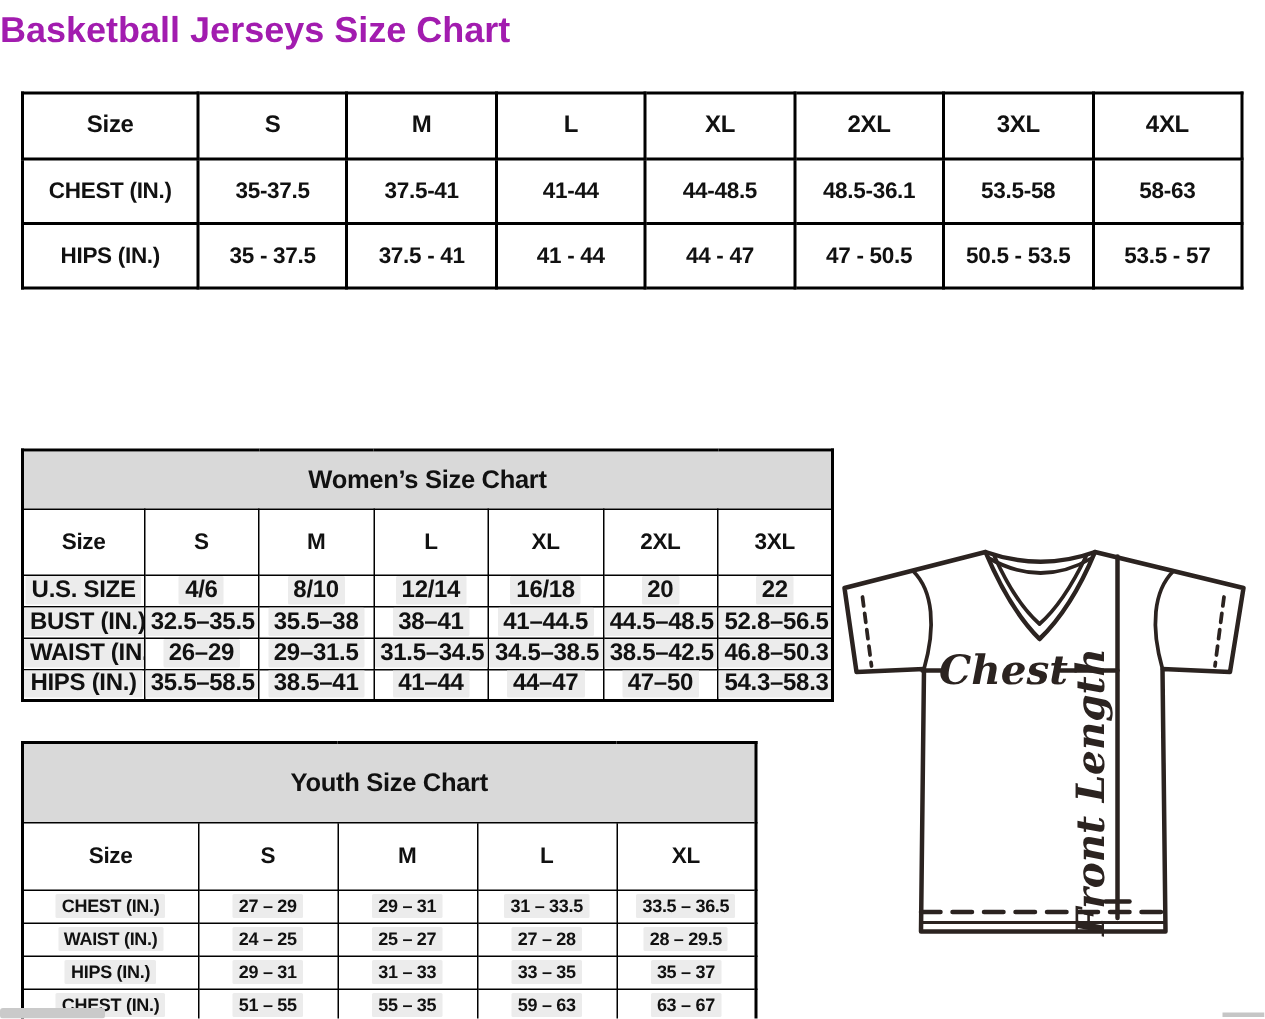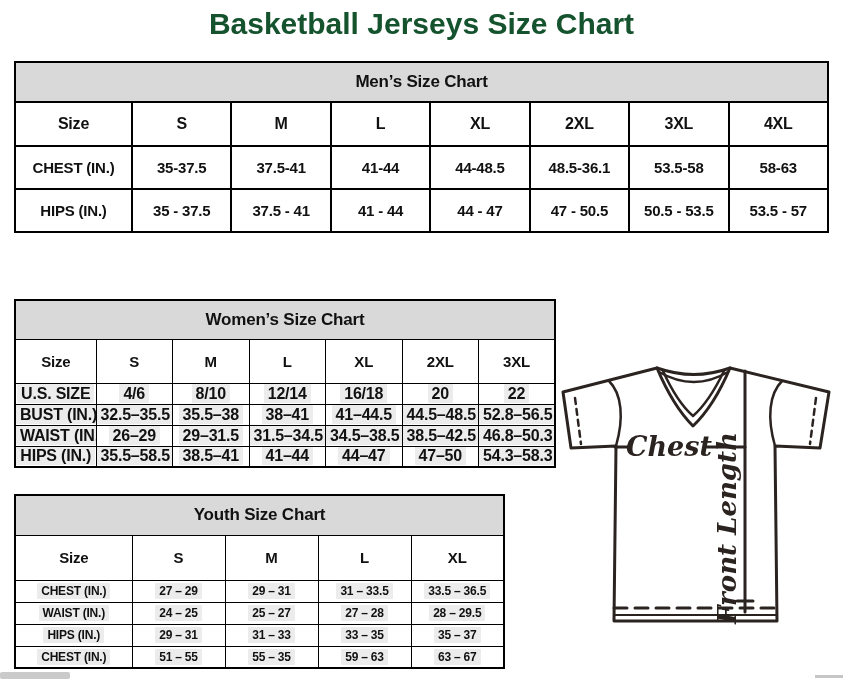--- a/index.html
+++ b/index.html
@@ -2,41 +2,41 @@
 <html><head>
 <meta charset="utf-8">
 <style>
   html,body{margin:0;padding:0;}
   body{
     width:843px;height:679px;position:relative;overflow:hidden;
     background:#ffffff;color:#000;
     font-family:"Liberation Sans",sans-serif;
   }
   .title{
-    position:absolute;left:0;right:0;top:7px;text-align:center;
-    font-size:30px;font-weight:bold;color:#14532d;
+    position:absolute;left:0;right:0;top:7px;
+    font-size:24px;font-weight:bold;color:#a21caf;
   }
   table.chart{
     position:absolute;border-collapse:collapse;table-layout:fixed;
     background:#fff;border:2px solid #000;
   }
   table.chart td{
     border:1px solid #000;text-align:center;vertical-align:middle;
     font-weight:bold;padding:0;letter-spacing:-0.2px;color:#111;
     overflow:hidden;white-space:nowrap;
   }
   table.men td{border-width:2px;}
   tr.band td{background:#d9d9d9;font-size:17px;}
   .men  tr.band{height:40px;}
   .men  tr.head{height:44px;}  .men  tr.head td{font-size:16px;}
   .men  tr.data{height:43px;}  .men  tr.data td{font-size:15px;}
   .women tr.band{height:39px;border-radius:16px;}
   .women tr.head{height:44px;} .women tr.head td{font-size:15px;}
   .women tr.data{height:21px;} .women tr.data td{font-size:16px;}
-  .youth tr.band{height:40px;}
+  .youth tr.band{height:53px;}
   .youth tr.head{height:45px;} .youth tr.head td{font-size:15px;}
   .youth tr.data{height:22px;} .youth tr.data td{font-size:12px;}
   span.hl{background:#ececec;padding:1px 4px;border-radius:1px;}
   .jersey{position:absolute;left:558px;top:356px;width:280px;height:282px;}
   .sb-thumb{
     position:absolute;left:0;top:672px;width:70px;height:7px;
     background:#cacaca;border-radius:2px;
   }
   .sb-frag{
     position:absolute;left:815px;top:675px;width:28px;height:3px;
@@ -53,23 +53,20 @@
       <col style="width:117px">
       <col>
       <col>
       <col>
       <col>
       <col>
       <col>
       <col>
     </colgroup>
   <tbody>
-      <tr class="band">
-        <td colspan="8"><span>Men’s Size Chart</span></td>
-      </tr>
   <tr class="head">
     <td>Size</td>
     <td>S</td>
     <td>M</td>
     <td>L</td>
     <td>XL</td>
     <td>2XL</td>
     <td>3XL</td>
     <td>4XL</td>
   </tr>

